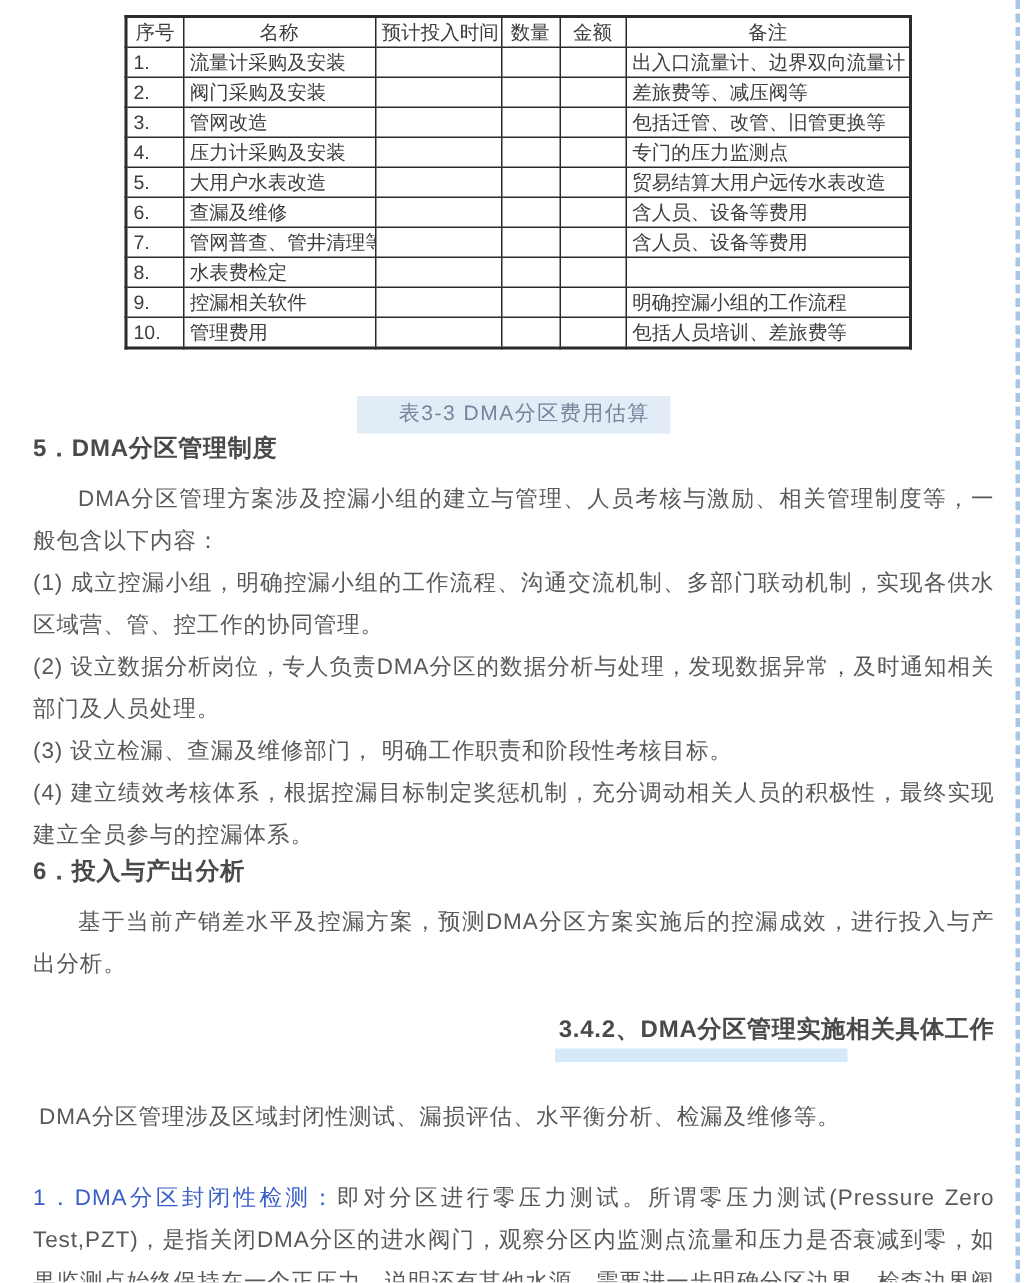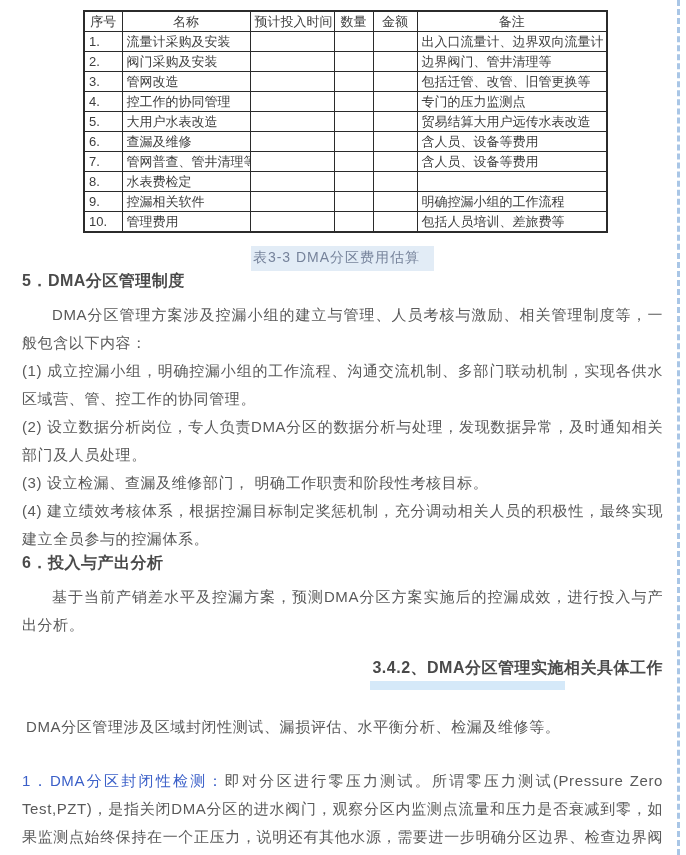--- a/index.html
+++ b/index.html
@@ -50,26 +50,26 @@
   td.c-note { padding-left: 6px; }
   .w1 { width: 38px; }
   .w2 { width: 128px; }
   .w3 { width: 84px; }
   .w4 { width: 39px; }
   .w5 { width: 44px; }
   .w6 { width: 190px; }
   
   .caption {
     width: fit-content;
-    margin: 13px auto 0 auto;
+    margin: 31px auto 0 auto;
     background: #e2ecf6;
     color: #76839b;
     font-size: 14px;
     letter-spacing: 1px;
-    padding: 3px 14px 4px 2px;
+    padding: 3px 14px 4px 28px;
     text-align: center;
   }
   
   h3.sec {
     font-size: 16px;
     font-weight: bold;
     color: #4a4a4a;
     margin-bottom: 9px;
     letter-spacing: 0.5px;
   }
@@ -137,33 +137,33 @@
             <td></td>
             <td></td>
             <td class="c-note">出入口流量计、边界双向流量计</td>
           </tr>
           <tr>
             <td class="c-idx">2.</td>
             <td class="c-name">阀门采购及安装</td>
             <td></td>
             <td></td>
             <td></td>
-            <td class="c-note">边界阀门、管井清理等</td>
+            <td class="c-note">差旅费等、减压阀等</td>
           </tr>
           <tr>
             <td class="c-idx">3.</td>
             <td class="c-name">管网改造</td>
             <td></td>
             <td></td>
             <td></td>
             <td class="c-note">包括迁管、改管、旧管更换等</td>
           </tr>
           <tr>
             <td class="c-idx">4.</td>
-            <td class="c-name">控工作的协同管理</td>
+            <td class="c-name">压力计采购及安装</td>
             <td></td>
             <td></td>
             <td></td>
             <td class="c-note">专门的压力监测点</td>
           </tr>
           <tr>
             <td class="c-idx">5.</td>
             <td class="c-name">大用户水表改造</td>
             <td></td>
             <td></td>

